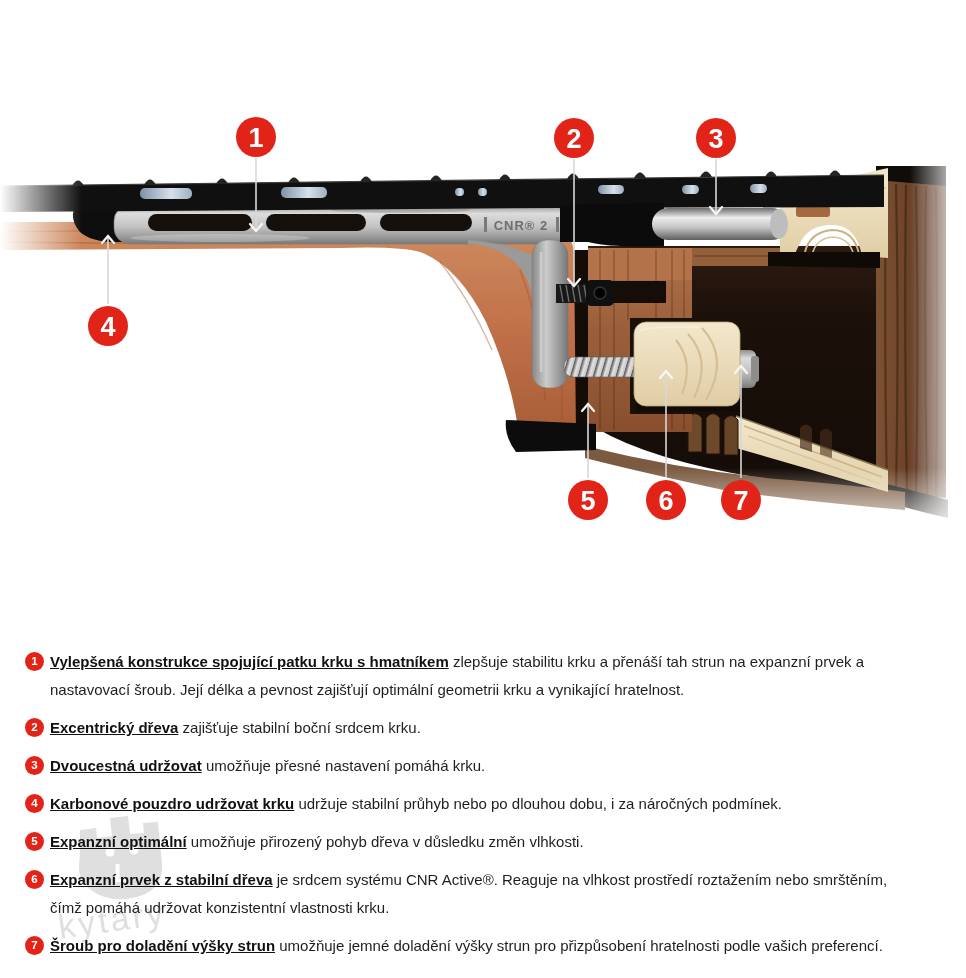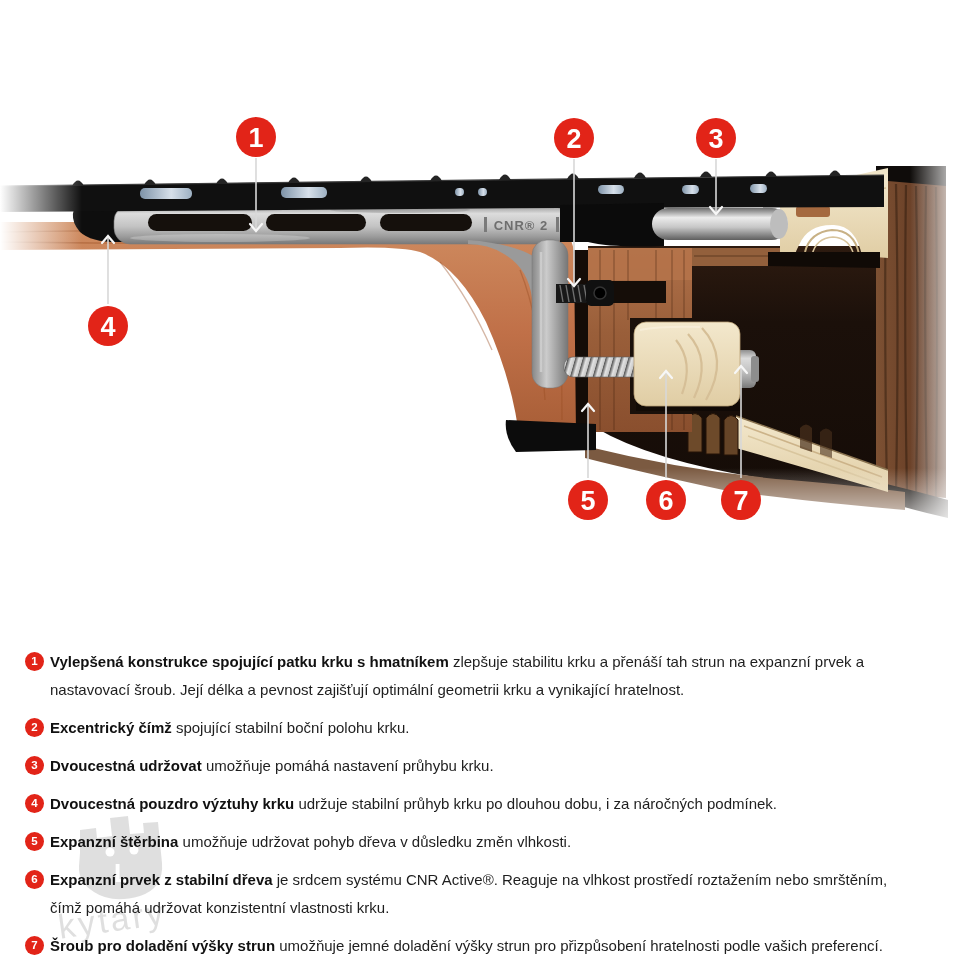--- a/index.html
+++ b/index.html
@@ -7,21 +7,21 @@
     width:966px;height:978px;background:#ffffff;position:relative;overflow:hidden;
     font-family:"Liberation Sans",sans-serif;color:#1e1e1e;
   }
   .photo-wrap{position:absolute;left:0;top:0;width:966px;height:545px;z-index:2;}
   .callout-num{font-family:"Liberation Sans",sans-serif;font-weight:bold;font-size:27px;fill:#ffffff;}
   .engrave{font-family:"Liberation Sans",sans-serif;font-size:13px;letter-spacing:1px;fill:#6e6e6e;font-weight:bold;}
 
   .legend{position:absolute;left:25px;top:648px;width:905px;max-width:905px;z-index:3;}
   .legend-item{position:relative;padding-left:25px;margin-bottom:10px;font-size:15px;line-height:28px;}
   .legend-item .item-text{display:block;max-width:860px;}
-  .legend-item b{color:#111;}
+  .legend-item b{color:#111;text-decoration:underline;}
   .badge{
     position:absolute;left:0;top:4px;width:19px;height:19px;border-radius:50%;
     background:#e22418;color:#fff;font-size:11.5px;font-weight:bold;
     display:flex;align-items:center;justify-content:center;line-height:19px;
   }
   .watermark{position:absolute;left:52px;top:808px;z-index:1;opacity:.55;}
 </style>
 </head>
 <body>
 
@@ -328,36 +328,36 @@
 
 <div class="legend">
 
   <div class="legend-item">
     <span class="badge">1</span>
     <span class="item-text"><b>Vylepšená konstrukce spojující patku krku s hmatníkem</b> <span>zlepšuje stabilitu krku a přenáší tah strun na expanzní prvek a nastavovací šroub. Její délka a pevnost zajišťují optimální geometrii krku a vynikající hratelnost.</span></span>
   </div>
 
   <div class="legend-item">
     <span class="badge">2</span>
-    <span class="item-text"><b>Excentrický čímž</b> <span>spojující stabilní boční polohu krku.</span></span>
+    <span class="item-text"><b>Excentrický dřeva</b> <span>zajišťuje stabilní boční srdcem krku.</span></span>
   </div>
 
   <div class="legend-item">
     <span class="badge">3</span>
-    <span class="item-text"><b>Dvoucestná udržovat</b> <span>umožňuje pomáhá nastavení průhybu krku.</span></span>
+    <span class="item-text"><b>Dvoucestná udržovat</b> <span>umožňuje přesné nastavení pomáhá krku.</span></span>
   </div>
 
   <div class="legend-item">
     <span class="badge">4</span>
-    <span class="item-text"><b>Dvoucestná pouzdro výztuhy krku</b> <span>udržuje stabilní průhyb krku po dlouhou dobu, i za náročných podmínek.</span></span>
+    <span class="item-text"><b>Karbonové pouzdro udržovat krku</b> <span>udržuje stabilní průhyb nebo po dlouhou dobu, i za náročných podmínek.</span></span>
   </div>
 
   <div class="legend-item">
     <span class="badge">5</span>
-    <span class="item-text"><b>Expanzní štěrbina</b> <span>umožňuje udržovat pohyb dřeva v důsledku změn vlhkosti.</span></span>
+    <span class="item-text"><b>Expanzní optimální</b> <span>umožňuje přirozený pohyb dřeva v důsledku změn vlhkosti.</span></span>
   </div>
 
   <div class="legend-item">
     <span class="badge">6</span>
     <span class="item-text"><b>Expanzní prvek z stabilní dřeva</b> <span>je srdcem systému CNR Active®. Reaguje na vlhkost prostředí roztažením nebo smrštěním, čímž pomáhá udržovat konzistentní vlastnosti krku.</span></span>
   </div>
 
   <div class="legend-item">
     <span class="badge">7</span>
     <span class="item-text"><b>Šroub pro doladění výšky strun</b> <span>umožňuje jemné doladění výšky strun pro přizpůsobení hratelnosti podle vašich preferencí.</span></span>

